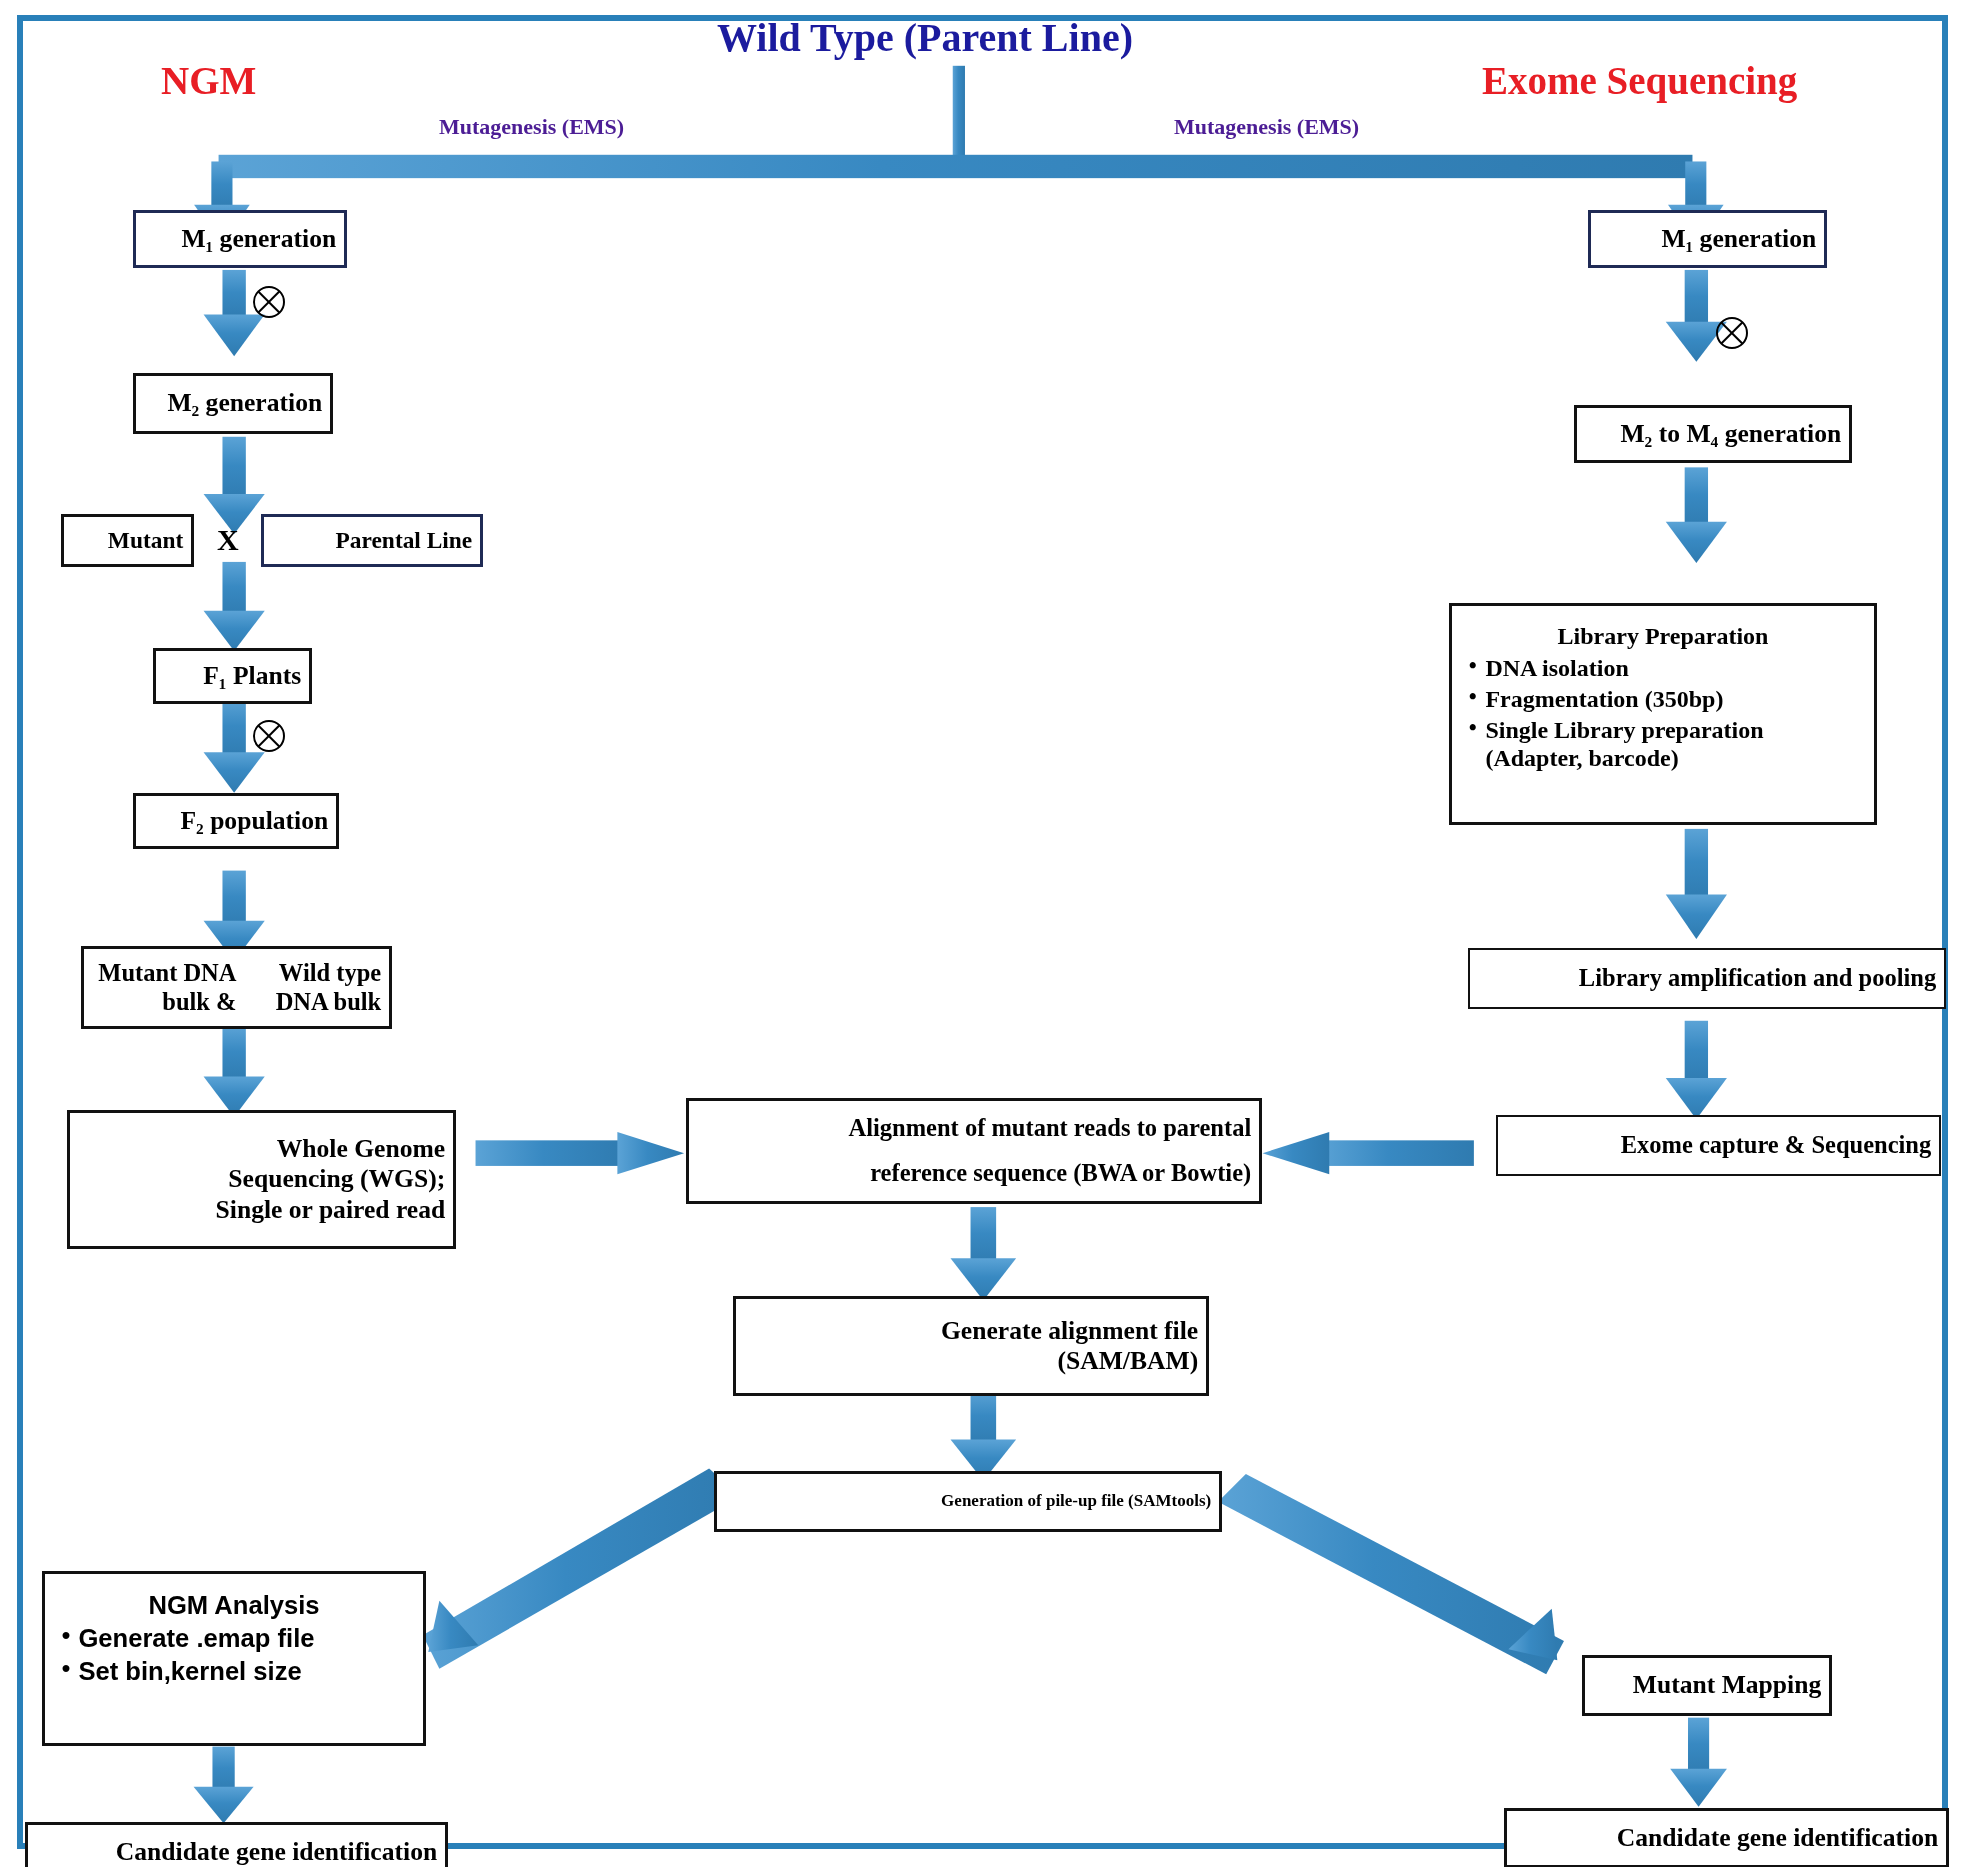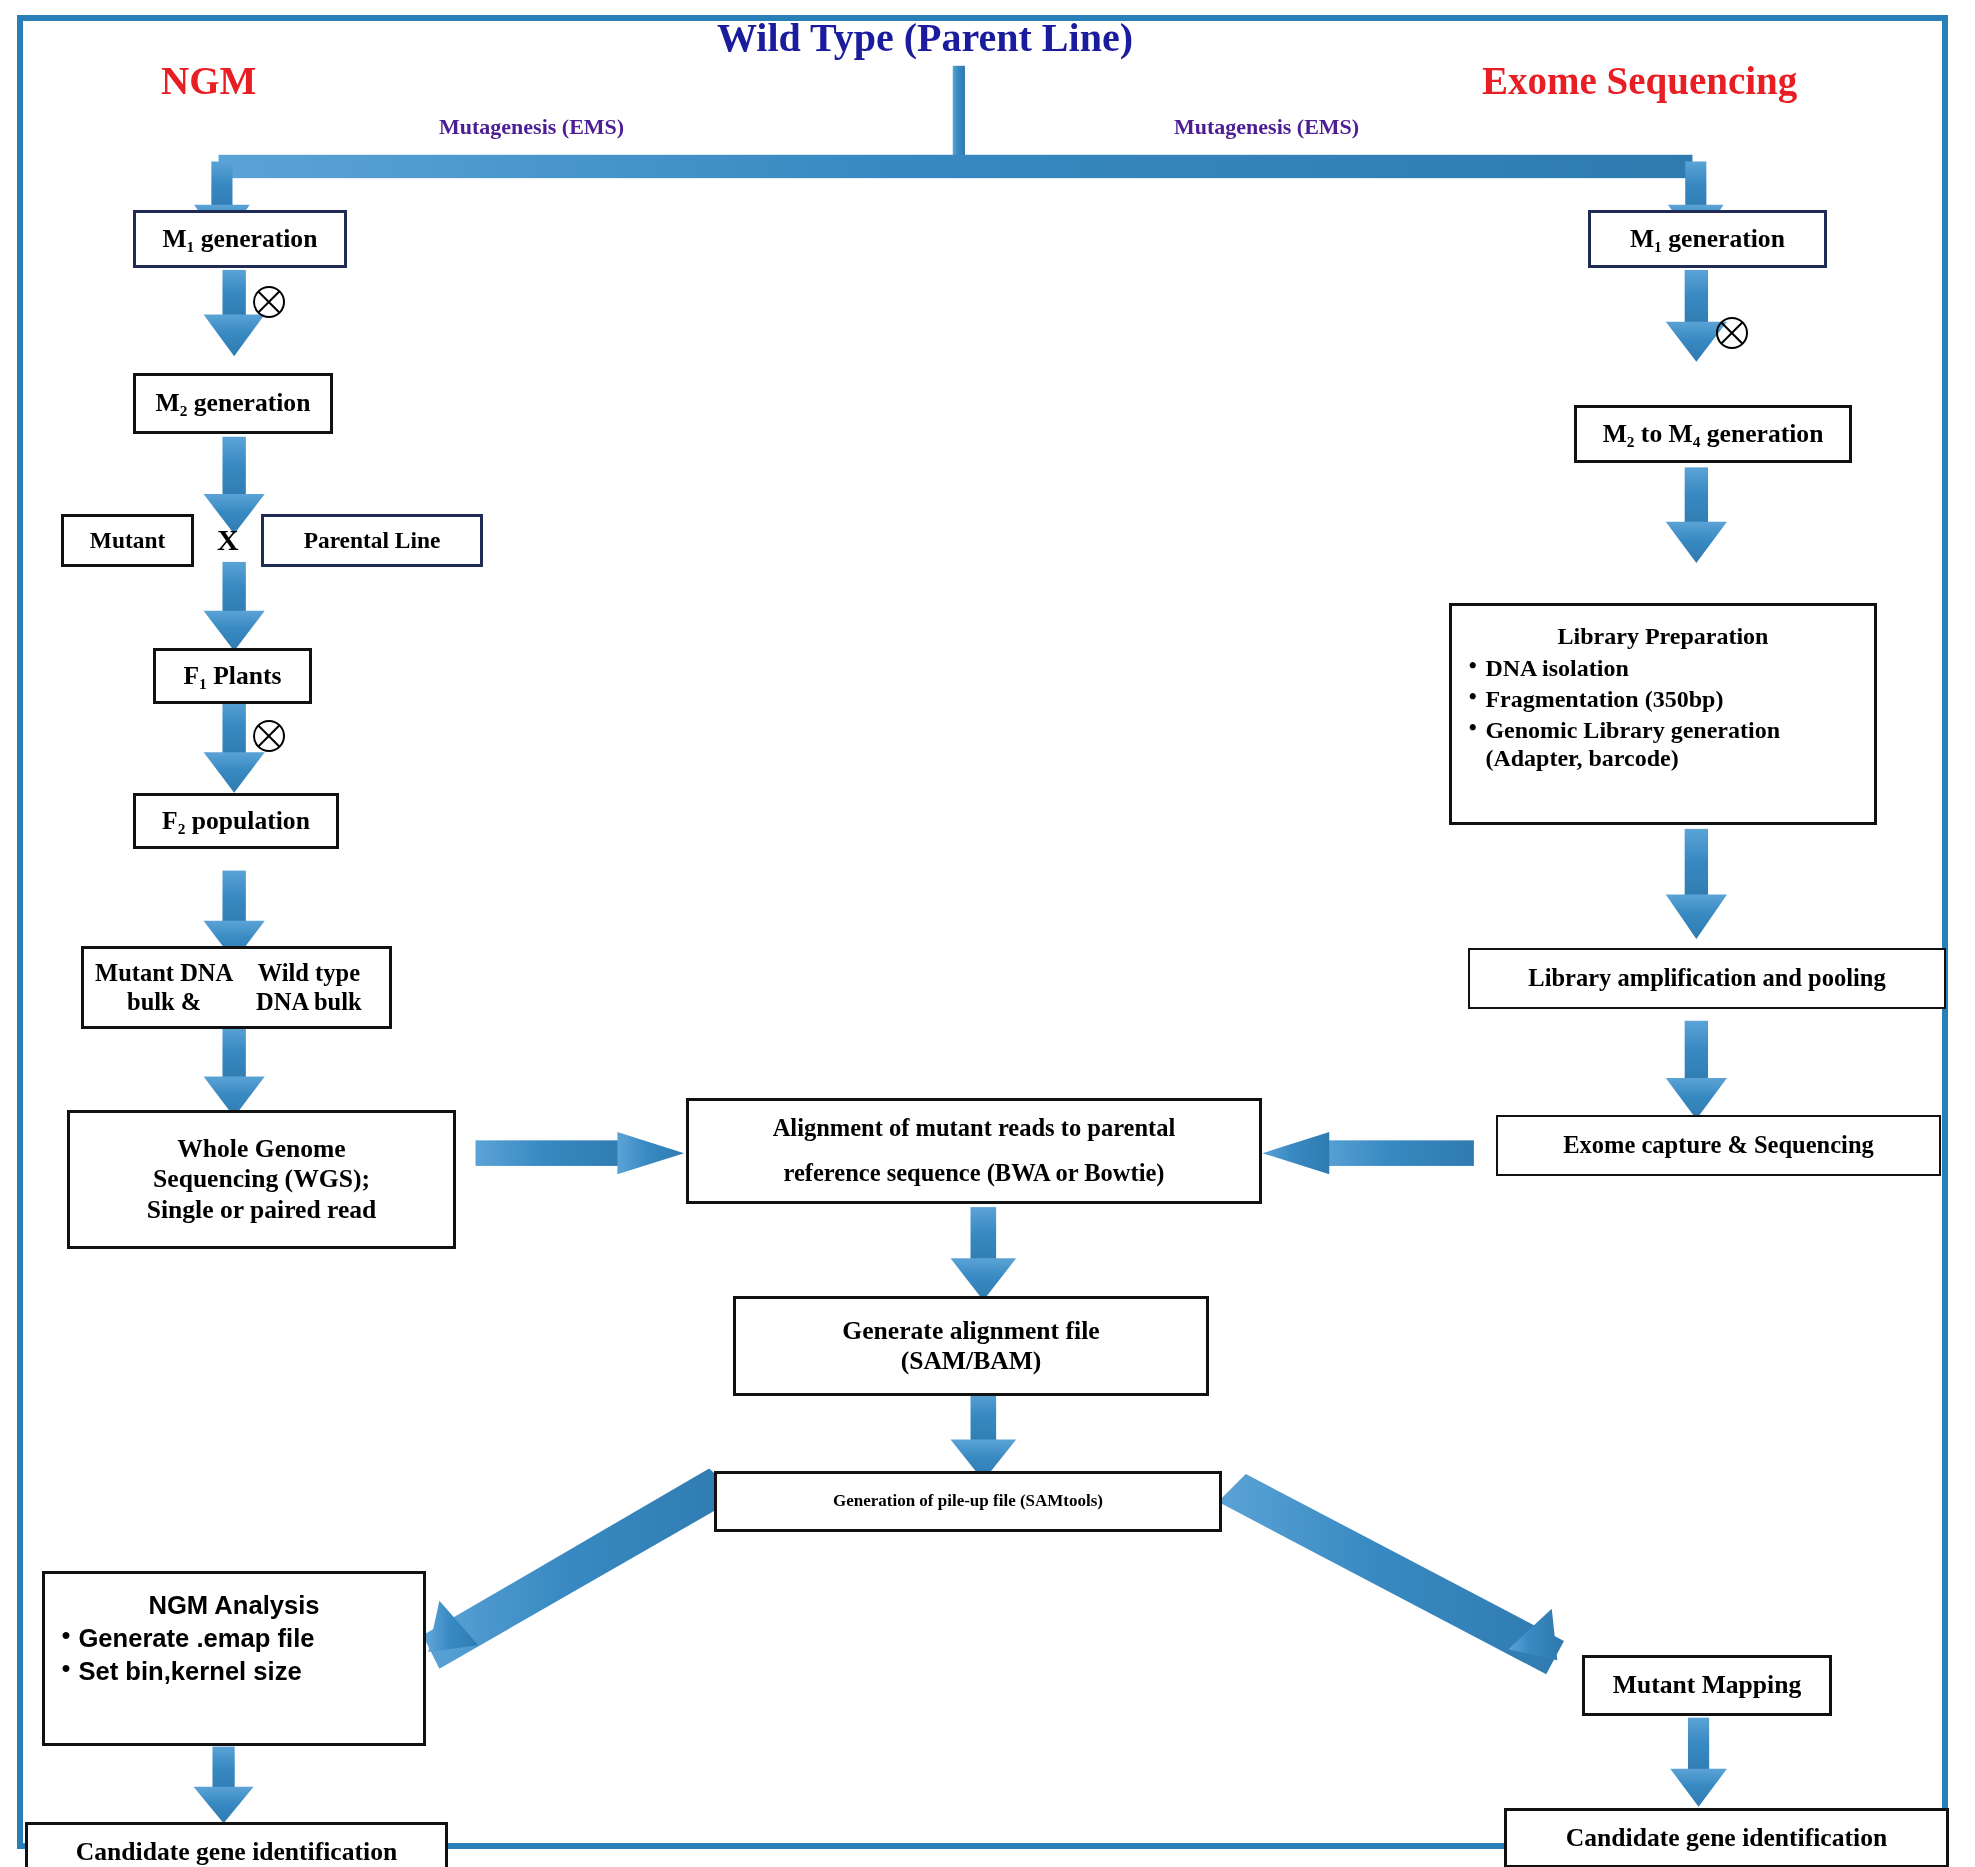--- a/index.html
+++ b/index.html
@@ -24,21 +24,21 @@
 
   
   .node{
     position:absolute;
     box-sizing:border-box;
     background:#ffffff;
     border:3.3px solid #111111;
     display:flex;
     align-items:center;
     justify-content:center;
-    text-align:center;
+    text-align:right;
     font-weight:bold;
     color:#000000;
     line-height:1.18;
     padding:3.3px 7.8px;
   }
   .node.navy{ border-color:#1f2a55; }
   .node.thin{ border-width:2.8px; }
   .node .txt{ display:block; width:100%; }
 
   
@@ -288,21 +288,21 @@
 
   <div class="node" style="left:1574px; top:405px; width:278px; height:58px; font-size:25.6px;">
     <span class="txt">M₂ to M₄ generation</span>
   </div>
 
   <div class="node bullets" style="left:1449px; top:603px; width:428px; height:222px; font-size:24px;">
     <span class="hdr">Library Preparation</span>
     <ul>
       <li>DNA isolation</li>
       <li>Fragmentation (350bp)</li>
-      <li>Genomic  Library generation (Adapter, barcode)</li>
+      <li>Single  Library preparation (Adapter, barcode)</li>
     </ul>
   </div>
 
   <div class="node thin" style="left:1468px; top:948px; width:478px; height:61px; font-size:24.5px;">
     <span class="txt">Library amplification  and pooling</span>
   </div>
 
   <div class="node thin" style="left:1496px; top:1115px; width:445px; height:61px; font-size:24.5px;">
     <span class="txt">Exome capture &amp; Sequencing</span>
   </div>

